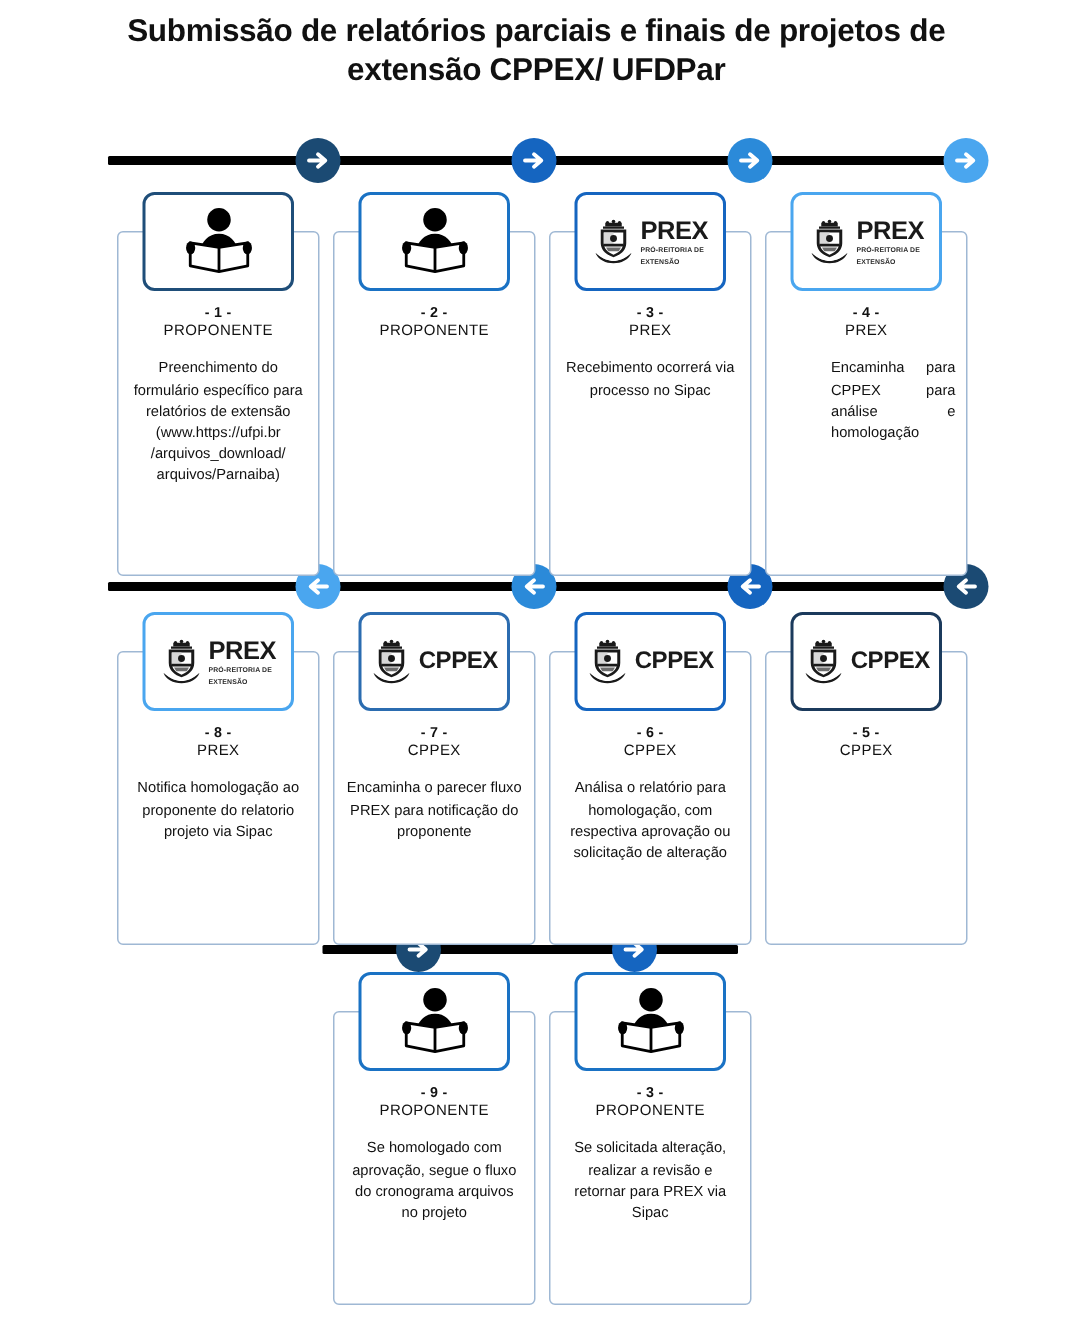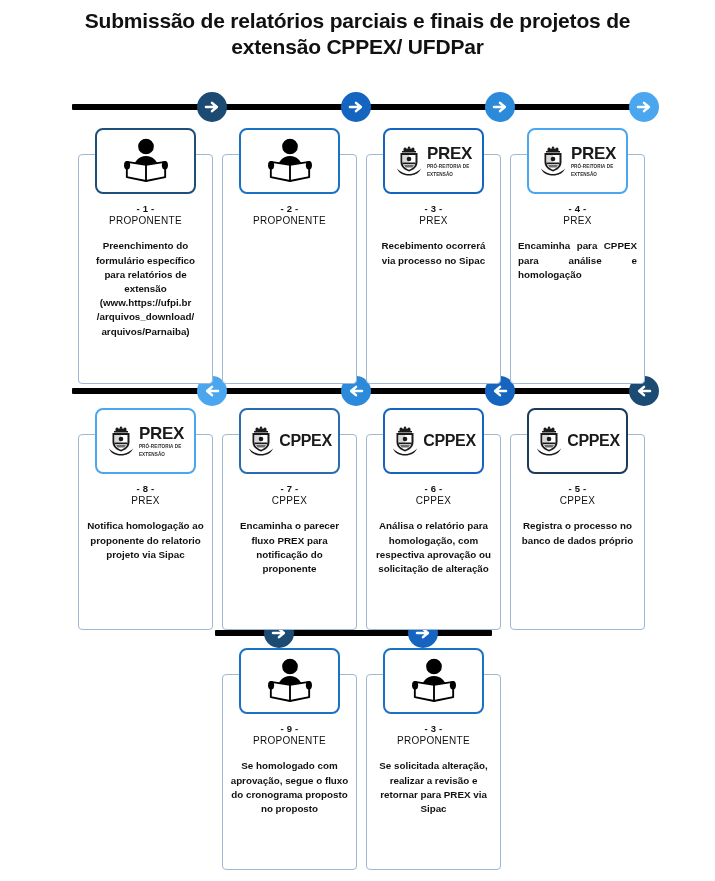--- a/index.html
+++ b/index.html
@@ -101,25 +101,25 @@
   .step-role {
     font-size: 10px;
     font-weight: normal;
     color: #111111;
     line-height: 1.25;
     letter-spacing: 0.3px;
     margin-bottom: 12px;
   }
   .step-desc {
     font-size: 9.8px;
-    font-weight: bold;
+    font-weight: normal;
     color: #111111;
     line-height: 1.45;
   }
-  .step-desc.justify { text-align: justify; }
+  .step-desc.justify { text-align: justify; margin-left: 36px; }
 
   
   .reader-svg { width: 52px; height: 46px; }
 
   
   .logo-wrap {
     display: flex;
     align-items: center;
     gap: 4px;
   }
@@ -370,40 +370,39 @@
           <div class="logo-name cppex">CPPEX</div>
         </div>
       </div>
     </div>
   </div>
 <div class="card" style="left: 510px; top: 408px;">
     <div class="card-body" style="height: 196px; border-color: rgb(159, 184, 212);">
       <div class="card-text">
         <div class="step-num">- 5 -</div>
         <div class="step-role">CPPEX</div>
-        <div class="step-desc">Registra o processo no banco de dados próprio</div>
       </div>
     </div>
     <div class="icon-box" style="border-color: rgb(27, 58, 92);">
       <div class="logo-wrap">
         <svg class="crest-svg" viewBox="0 0 56 60">
           <use href="#sym-crest"></use>
         </svg>
         <div class="logo-txt">
           <div class="logo-name cppex">CPPEX</div>
         </div>
       </div>
     </div>
   </div>
 <div class="card" style="left: 222px; top: 648px;">
     <div class="card-body" style="height: 196px; border-color: rgb(159, 184, 212);">
       <div class="card-text">
         <div class="step-num">- 9 -</div>
         <div class="step-role">PROPONENTE</div>
-        <div class="step-desc">Se homologado com aprovação, segue o fluxo do cronograma proposto no proposto</div>
+        <div class="step-desc">Se homologado com aprovação, segue o fluxo do cronograma arquivos no projeto</div>
       </div>
     </div>
     <div class="icon-box" style="border-color: rgb(26, 114, 196);">
       <svg class="reader-svg" viewBox="0 0 60 54">
         <use href="#sym-reader"></use>
       </svg>
     </div>
   </div>
 <div class="card" style="left: 366px; top: 648px;">
     <div class="card-body" style="height: 196px; border-color: rgb(159, 184, 212);">

